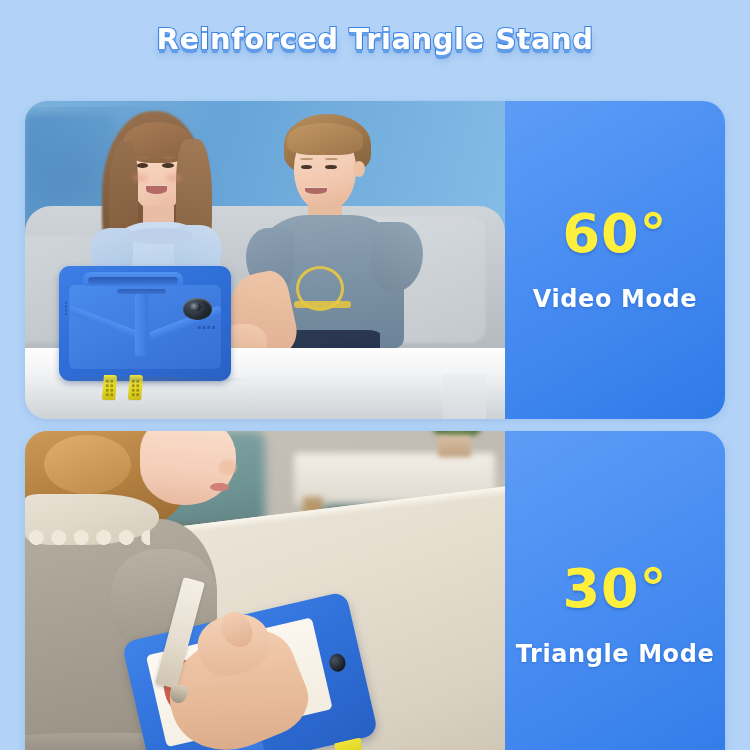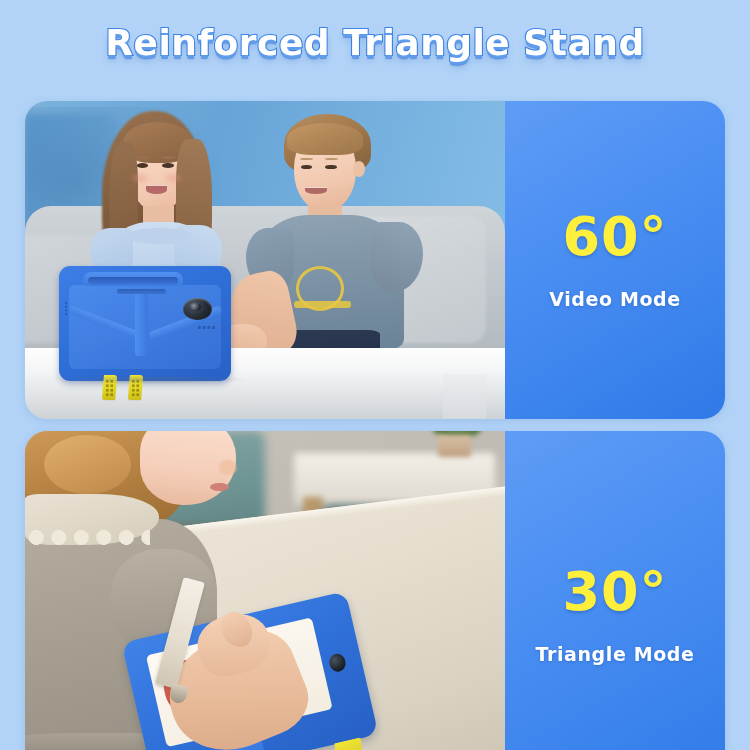--- a/index.html
+++ b/index.html
@@ -17,21 +17,21 @@
   }
 
   
   #title-bar {
     position:absolute; left:0; top:22px; width:750px;
     text-align:center;
   }
   #title-text {
     display:inline-block;
     font-family:"DejaVu Sans", sans-serif;
-    font-size:36px;
+    font-size:29px;
     font-weight:bold;
     letter-spacing:0.5px;
     color:#ffffff;
     -webkit-text-stroke:2.2px #3d86e8;
     paint-order:stroke fill;
     text-shadow:
         0 3px 0 #5f9cec,
         0 4px 1px rgba(45,110,200,.55),
         0 6px 7px rgba(45,110,200,.30);
     text-align: right;
@@ -68,21 +68,21 @@
   .angle-value {
     font-size:54px;
     font-weight:bold;
     color:#ffef3d;
     letter-spacing:1px;
     text-shadow:0 2px 3px rgba(20,70,150,.35);
     line-height:1;
   }
   .mode-label {
     margin-top:24px;
-    font-size:19px;
+    font-size:24px;
     font-weight:bold;
     color:#ffffff;
     letter-spacing:.6px;
     text-shadow:0 1px 3px rgba(20,70,150,.35);
   }
 
   
   .p1-wall {
     position:absolute; left:0; top:0; width:100%; height:63%;
     background:linear-gradient(105deg,#7fb4dd 0%,#6aa6d8 35%,#82bbe4 70%,#74 afe0 100%);

